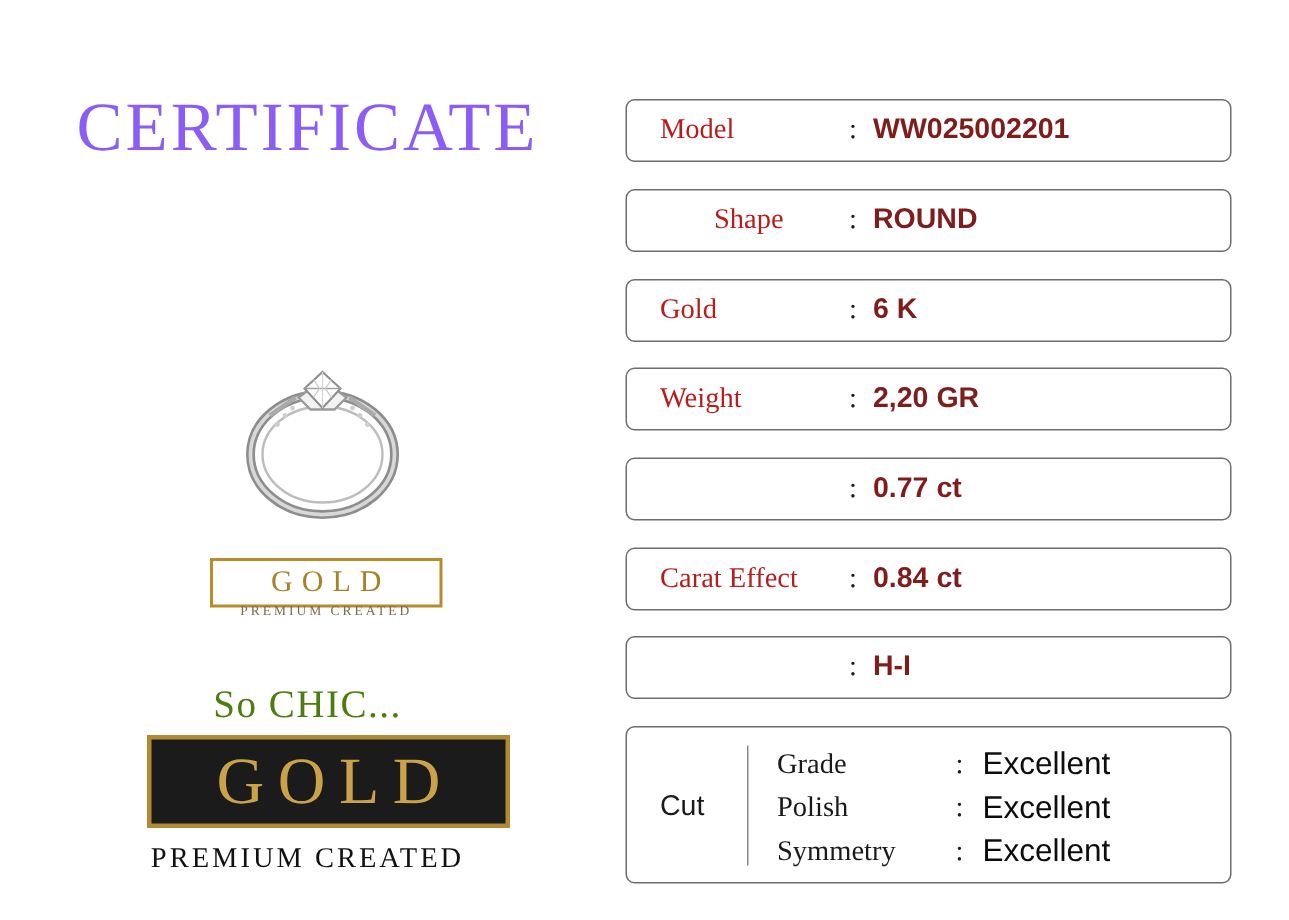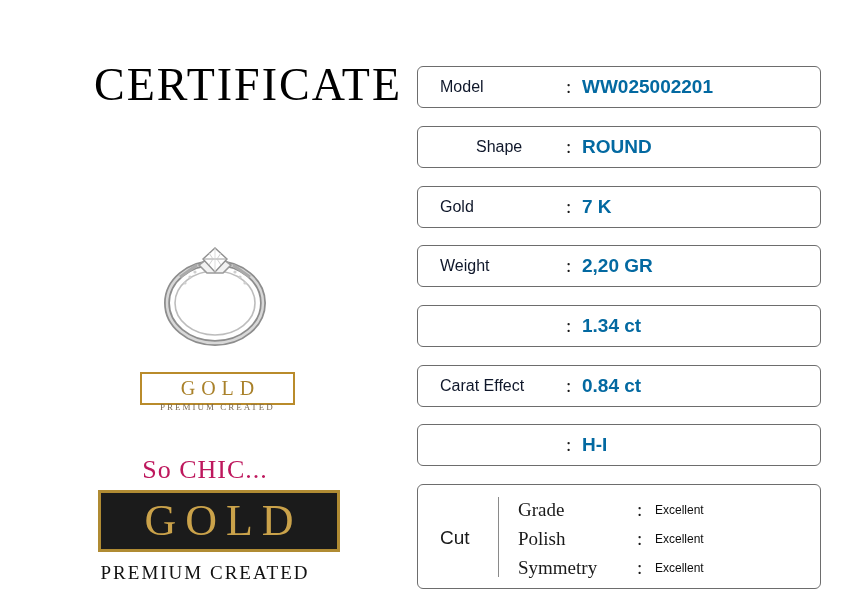--- a/index.html
+++ b/index.html
@@ -32,23 +32,22 @@
   }
   .cert-title {
     position: absolute;
     left: 0;
     top: 58px;
     width: 410px;
     text-align: center;
     font-family: "Liberation Serif", serif;
     font-size: 46px;
     letter-spacing: 2px;
-    color: #000000;
+    color: #8b5cf6;
     font-weight: 400;
-    padding-left: 43px;
   }
 
   
   .ring-wrap {
     position: absolute;
     left: 125px;
     top: 215px;
     width: 180px;
     height: 135px;
   }
@@ -89,21 +88,21 @@
 
   
   .sochic {
     position: absolute;
     left: 0;
     top: 455px;
     width: 410px;
     text-align: center;
     font-family: "Liberation Serif", serif;
     font-size: 26px;
-    color: #be185d;
+    color: #4d7c0f;
     letter-spacing: 1px;
   }
 
   
   .gold-big {
     position: absolute;
     left: 98px;
     top: 490px;
     width: 242px;
     height: 62px;
@@ -148,38 +147,38 @@
     width: 404px;
     height: 42px;
     border: 1px solid #6d6d6d;
     border-radius: 6px;
     box-sizing: border-box;
     background: #ffffff;
     display: flex;
     align-items: center;
   }
   .field .label {
-    font-family: Liberation Sans, sans-serif;
-    font-size: 16px;
-    color: #0f172a;
+    font-family: Liberation Serif, serif;
+    font-size: 19px;
+    color: #b91c1c;
     padding-left: 22px;
     white-space: nowrap;
   }
   .field .colon {
     font-family: "Liberation Serif", serif;
     font-size: 19px;
     color: #1a1a1a;
     position: absolute;
     left: 148px;
   }
   .field .value {
     font-family: "Liberation Sans", sans-serif;
     font-size: 19px;
     font-weight: bold;
-    color: #0369a1;
+    color: #7f1d1d;
     position: absolute;
     left: 164px;
     white-space: nowrap;
   }
 
   
   .cut-block {
     position: absolute;
     left: 0;
     top: 484px;
@@ -229,21 +228,21 @@
     position: absolute;
     left: 119px;
     font-family: "Liberation Serif", serif;
     font-size: 19px;
     color: #1a1a1a;
   }
   .cut-row .v {
     position: absolute;
     left: 137px;
     font-family: "Liberation Sans", sans-serif;
-    font-size: 12px;
+    font-size: 21px;
     color: #0d0d0d;
   }
 </style>
 </head>
 <body>
 
 <div class="page">
 
   <div class="left">
 
@@ -299,32 +298,32 @@
 
     <div class="field" style="top:126px;padding-left:36px;">
       <span class="label">Shape</span>
       <span class="colon">:</span>
       <span class="value">ROUND</span>
     </div>
 
     <div class="field" style="top:186px;">
       <span class="label">Gold</span>
       <span class="colon">:</span>
-      <span class="value">7 K</span>
+      <span class="value">6 K</span>
     </div>
 
     <div class="field" style="top:245px;">
       <span class="label">Weight</span>
       <span class="colon">:</span>
       <span class="value">2,20 GR</span>
     </div>
 
     <div class="field" style="top:305px;">
       <span class="colon">:</span>
-      <span class="value">1.34 ct</span>
+      <span class="value">0.77 ct</span>
     </div>
 
     <div class="field" style="top:365px;">
       <span class="label">Carat Effect</span>
       <span class="colon">:</span>
       <span class="value">0.84 ct</span>
     </div>
 
     <div class="field" style="top:424px;">
       <span class="colon">:</span>

